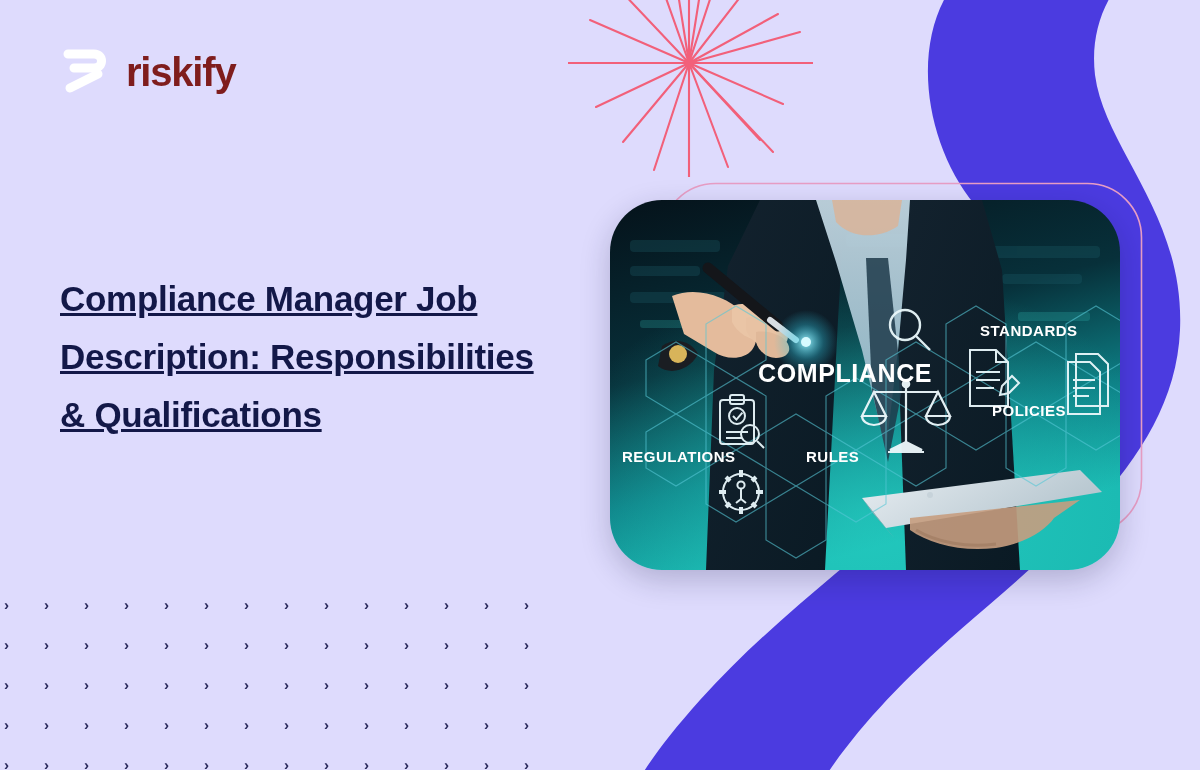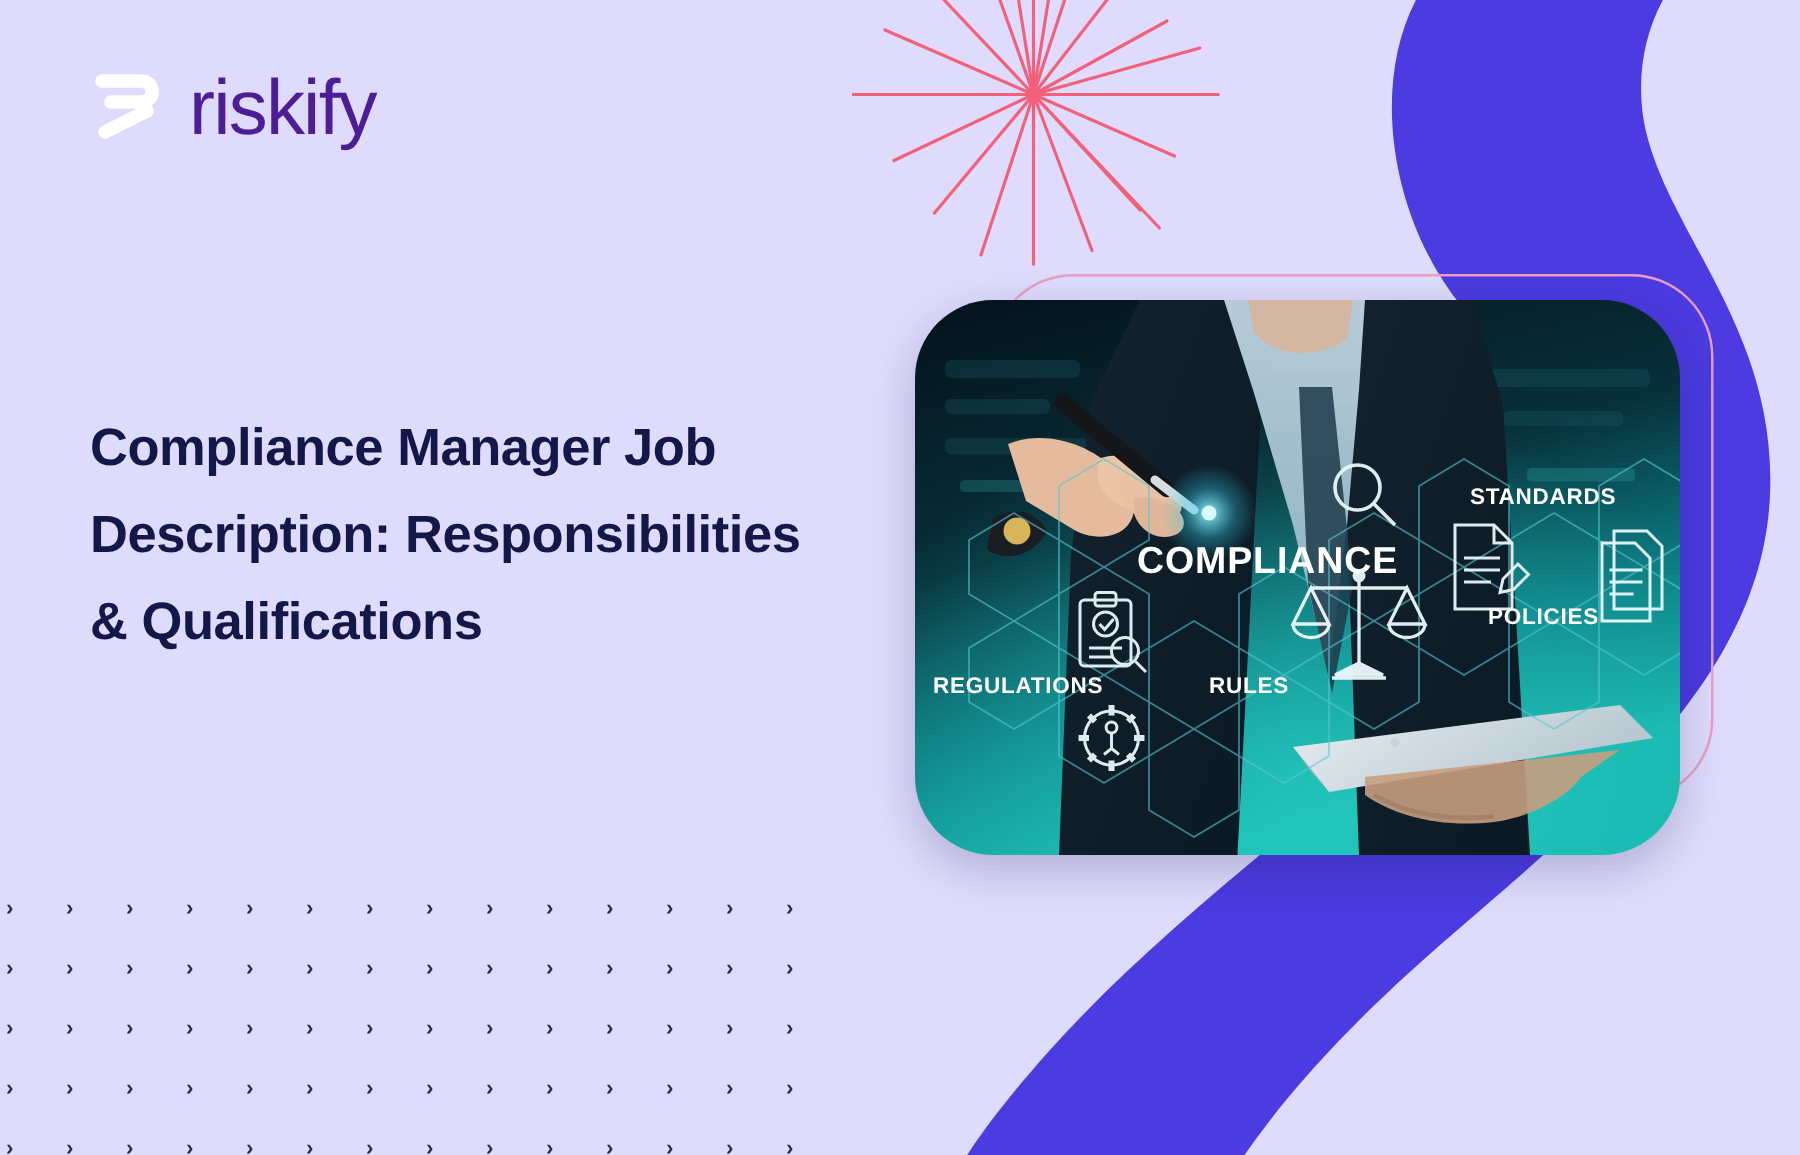--- a/index.html
+++ b/index.html
@@ -21,37 +21,38 @@
   .dots-svg { left:0px; top:592px; width:560px; height:180px; }
   .pinkframe-svg { left:660px; top:182px; width:490px; height:362px; }
 
   
   #logo {
     position:absolute; left:60px; top:44px;
     display:flex; align-items:center; gap:14px;
   }
   #logo .mark { width:52px; height:56px; display:block; }
   #logo .wordmark {
-    color:#4c1d95;
-    font-size:52px;
-    font-weight:400;
+    color:#7f1d1d;
+    font-size:40px;
+    font-weight:700;
     letter-spacing:-1.2px;
     line-height:1;
     font-family:"Liberation Sans", sans-serif;
   }
 
   
   #headline {
     position:absolute; left:60px; top:270px;
     width:505px;
     color:#131848;
     font-size:35px;
     font-weight:700;
     line-height:1.66;
     letter-spacing:-0.3px;
+    text-decoration:underline;
   }
 
   
   #hero {
     position:absolute;
     left:610px; top:200px;
     width:510px; height:370px;
     border-radius:52px;
     overflow:hidden;
     box-shadow:0 10px 30px rgba(20,16,60,.22);

